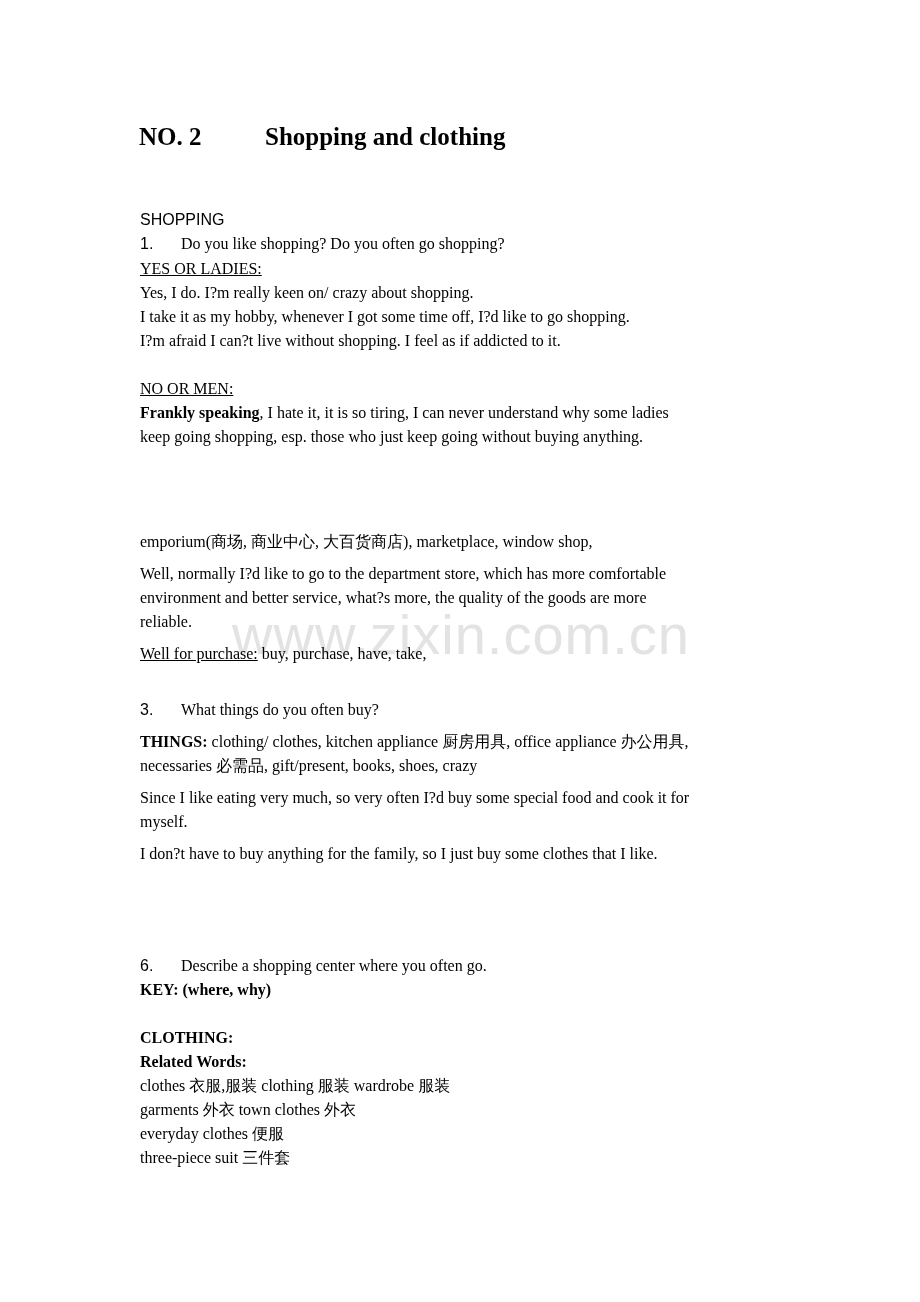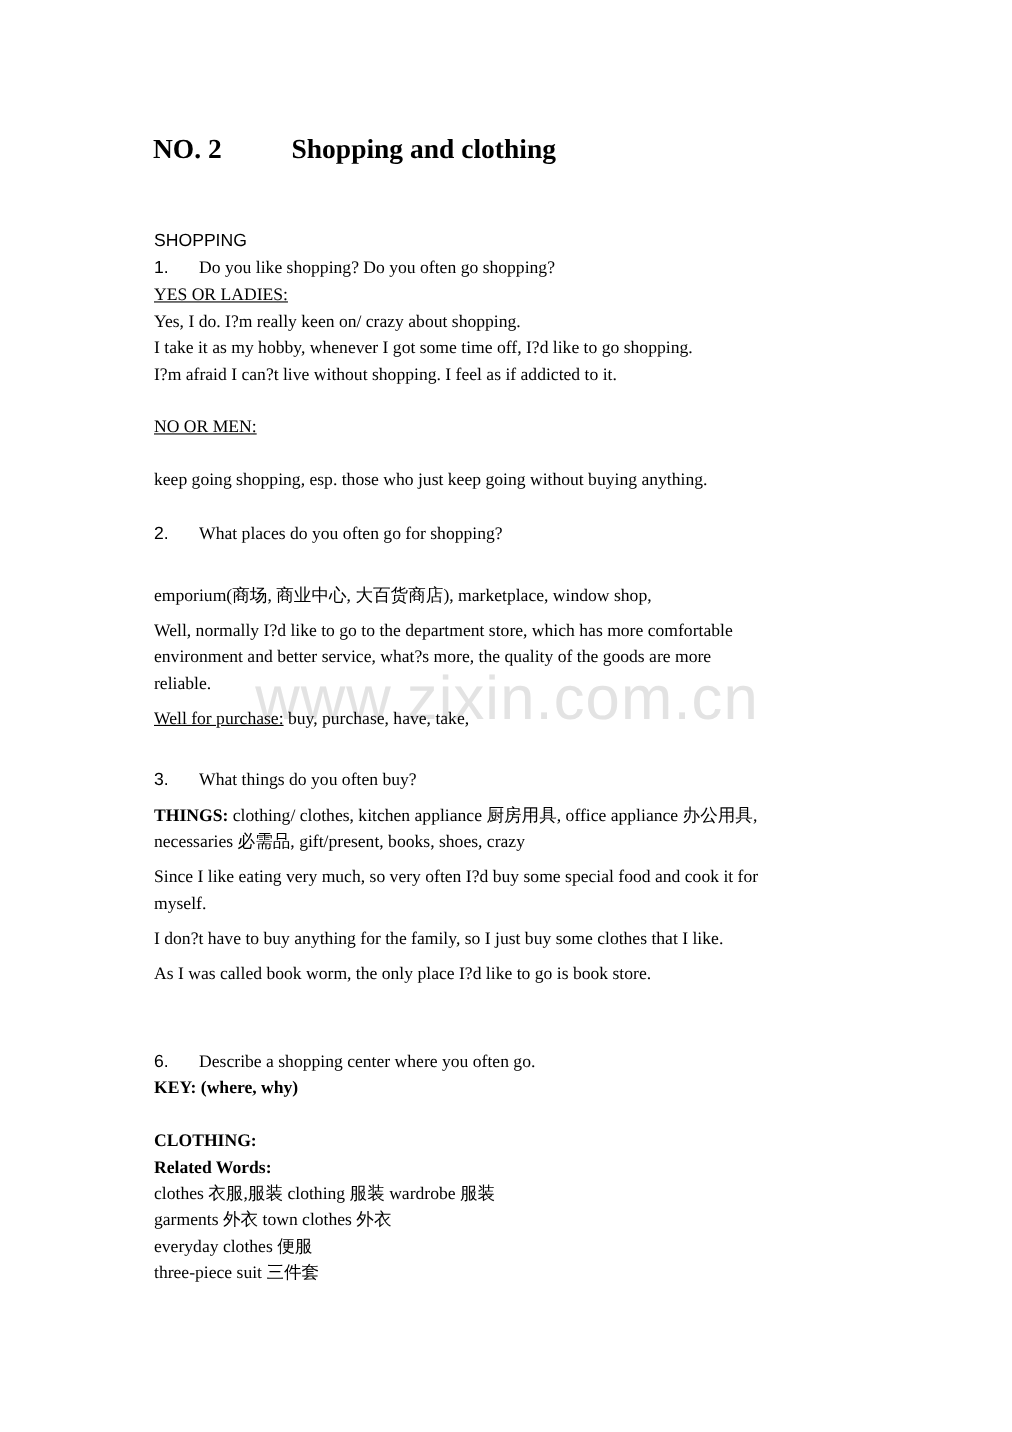--- a/index.html
+++ b/index.html
@@ -31,44 +31,43 @@
 
   <div class="line" style="top:234px;">
     <span class="qnum">1.</span><span>Do you like shopping? Do you often go shopping?</span>
   </div>
   <div class="line u" style="top:259px;">YES OR LADIES: </div>
   <div class="line" style="top:283px;">Yes, I do. I?m really keen on/ crazy about shopping.</div>
   <div class="line" style="top:307px;">I take it as my hobby, whenever I got some time off, I?d like to go shopping.</div>
   <div class="line" style="top:331px;">I?m afraid I can?t live without shopping. I feel as if addicted to it.</div>
 
   <div class="line u" style="top:379px;">NO OR MEN:</div>
+  <div class="line" style="top:403px;">
+    <span class="b">Frankly speaking</span><span>, I hate it, it is so tiring, I can never understand why some ladies</span>
+  </div>
   <div class="line" style="top:427px;">keep going shopping, esp. those who just keep going without buying anything.</div>
 
-  <div class="line" style="top:476px;">
-    <span class="qnum">2.</span><span>What places do you often go for shopping?</span>
-  </div>
   <div class="line" style="top:532px;">emporium(商场,  商业中心,  大百货商店), marketplace, window shop,</div>
   <div class="line" style="top:564px;">Well, normally I?d like to go to the department store, which has more comfortable</div>
   <div class="line" style="top:588px;">environment and better service, what?s more, the quality of the goods are more</div>
   <div class="line" style="top:612px;">reliable.</div>
   <div class="line" style="top:644px;">
     <span class="u">Well for purchase:</span><span> buy, purchase, have, take,</span>
   </div>
 
   <div class="line" style="top:700px;">
     <span class="qnum">3.</span><span>What things do you often buy?</span>
   </div>
   <div class="line" style="top:732px;">
     <span class="b">THINGS:</span><span> clothing/ clothes, kitchen appliance 厨房用具, office appliance 办公用具,</span>
   </div>
   <div class="line" style="top:756px;">necessaries  必需品, gift/present, books, shoes, crazy</div>
   <div class="line" style="top:788px;">Since I like eating very much, so very often I?d buy some special food and cook it for</div>
   <div class="line" style="top:812px;text-align:right;">myself.</div>
   <div class="line" style="top:844px;">I don?t have to buy anything for the family, so I just buy some clothes that I like.</div>
-  <div class="line" style="top:876px;">As I was called book worm, the only place I?d like to go is book store.</div>
 
   <div class="line" style="top:956px;">
     <span class="qnum">6.</span><span>Describe a shopping center where you often go.</span>
   </div>
   <div class="line b" style="top:980px;">KEY: (where, why)</div>
 
   <div class="line b" style="top:1028px;">CLOTHING:</div>
   <div class="line b" style="top:1052px;">Related Words:</div>
   <div class="line" style="top:1076px;">clothes  衣服,服装 clothing  服装 wardrobe  服装</div>
   <div class="line" style="top:1100px;">garments  外衣 town clothes  外衣</div>

